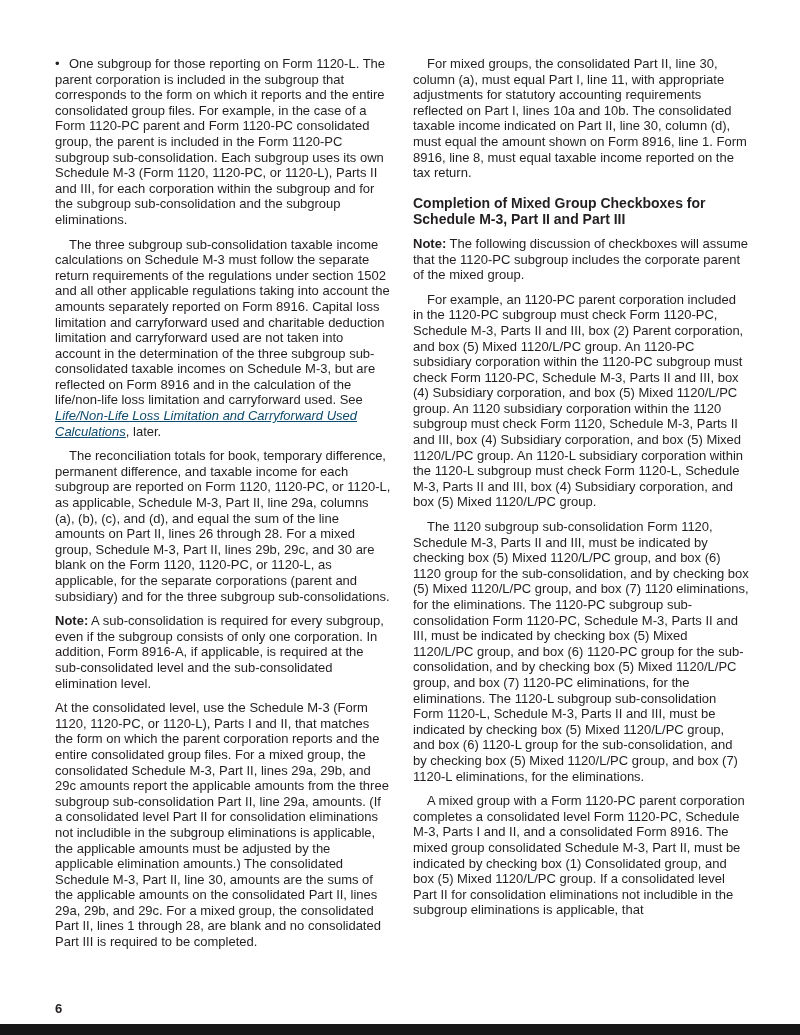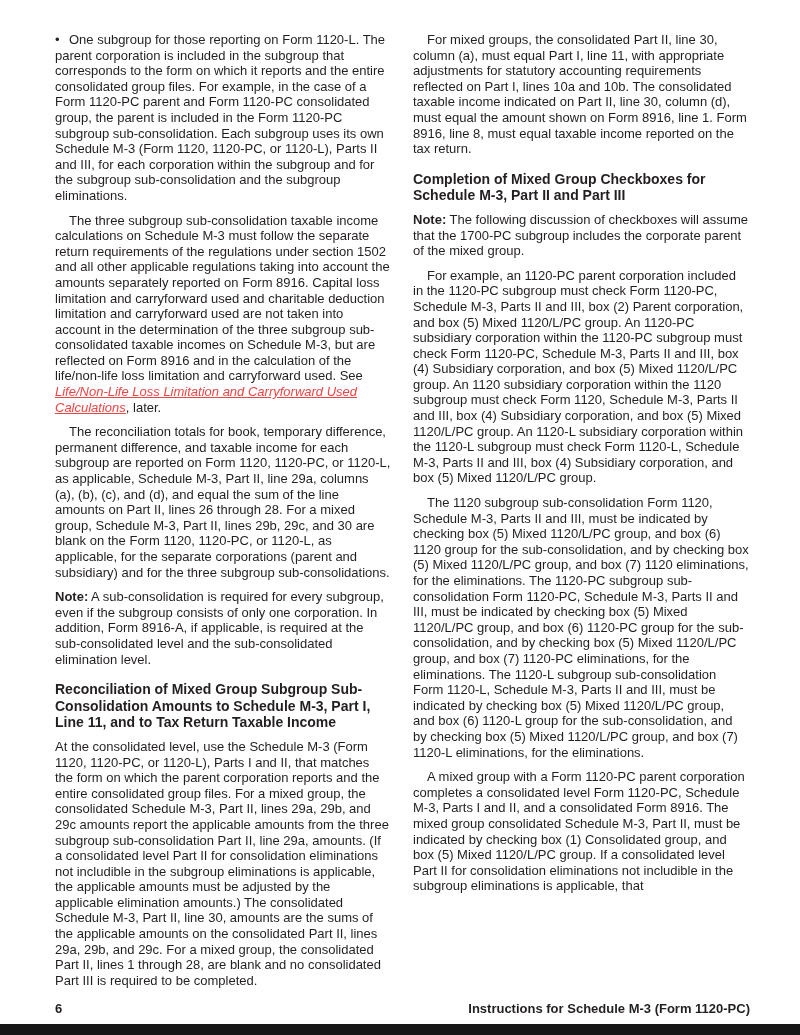--- a/index.html
+++ b/index.html
@@ -4,35 +4,35 @@
 <style>
   * { margin: 0; padding: 0; box-sizing: border-box; }
   html, body { width: 800px; height: 1035px; }
   body {
     background: #ffffff;
     font-family: "Liberation Sans", sans-serif;
     color: #231f20;
     position: relative;
     overflow: hidden;
   }
-  .page { position: absolute; inset: 0; padding: 32px 50px 0 55px; }
+  .page { position: absolute; inset: 0; padding: 56px 50px 0 55px; }
   .columns { display: flex; gap: 22px; }
   .col { width: 336px; flex: none; }
   p { font-size: 13px; line-height: 15.6px; margin: 0 0 9px 0; }
   p.indent { text-indent: 14px; }
   p.bullet .marker { display: inline-block; width: 14px; }
   h3.heading {
     font-size: 14px;
     line-height: 16.6px;
     font-weight: bold;
     margin: 14px 0 8px 0;
   }
   .note-label { font-weight: bold; text-align: right; }
   a.doc-link {
-    color: #ef4444;
+    color: #0c4a6e;
     font-style: italic;
     text-decoration: underline;
     cursor: pointer;
     text-align: center;
   }
   .footer {
     position: absolute;
     left: 55px;
     right: 50px;
     bottom: 19px;
@@ -57,41 +57,39 @@
 
     <div class="col">
       <p class="bullet"><span class="marker">•</span><span>One subgroup for those reporting on Form 1120-L. The parent corporation is included in the subgroup that corresponds to the form on which it reports and the entire consolidated group files. For example, in the case of a Form 1120-PC parent and Form 1120-PC consolidated group, the parent is included in the Form 1120-PC subgroup sub-consolidation. Each subgroup uses its own Schedule M-3 (Form 1120, 1120-PC, or 1120-L), Parts II and III, for each corporation within the subgroup and for the subgroup sub-consolidation and the subgroup eliminations.</span></p>
 
       <p class="indent"><span>The three subgroup sub-consolidation taxable income calculations on Schedule M-3 must follow the separate return requirements of the regulations under section 1502 and all other applicable regulations taking into account the amounts separately reported on Form 8916. Capital loss limitation and carryforward used and charitable deduction limitation and carryforward used are not taken into account in the determination of the three subgroup sub-consolidated taxable incomes on Schedule M-3, but are reflected on Form 8916 and in the calculation of the life/non-life loss limitation and carryforward used. See </span><a class="doc-link">Life/Non-Life Loss Limitation and Carryforward Used Calculations</a><span>, later.</span></p>
 
       <p class="indent">The reconciliation totals for book, temporary difference, permanent difference, and taxable income for each subgroup are reported on Form 1120, 1120-PC, or 1120-L, as applicable, Schedule M-3, Part II, line 29a, columns (a), (b), (c), and (d), and equal the sum of the line amounts on Part II, lines 26 through 28. For a mixed group, Schedule M-3, Part II, lines 29b, 29c, and 30 are blank on the Form 1120, 1120-PC, or 1120-L, as applicable, for the separate corporations (parent and subsidiary) and for the three subgroup sub-consolidations.</p>
 
       <p><span class="note-label">Note:</span><span> A sub-consolidation is required for every subgroup, even if the subgroup consists of only one corporation. In addition, Form 8916-A, if applicable, is required at the sub-consolidated level and the sub-consolidated elimination level.</span></p>
 
-      <h3 class="heading">Reconciliation of Mixed Group Subgroup Sub-Consolidation Amounts to Schedule M-3, Part I, Line 11, and to Tax Return Taxable Income</h3>
 
       <p>At the consolidated level, use the Schedule M-3 (Form 1120, 1120-PC, or 1120-L), Parts I and II, that matches the form on which the parent corporation reports and the entire consolidated group files. For a mixed group, the consolidated Schedule M-3, Part II, lines 29a, 29b, and 29c amounts report the applicable amounts from the three subgroup sub-consolidation Part II, line 29a, amounts. (If a consolidated level Part II for consolidation eliminations not includible in the subgroup eliminations is applicable, the applicable amounts must be adjusted by the applicable elimination amounts.) The consolidated Schedule M-3, Part II, line 30, amounts are the sums of the applicable amounts on the consolidated Part II, lines 29a, 29b, and 29c. For a mixed group, the consolidated Part II, lines 1 through 28, are blank and no consolidated Part III is required to be completed.</p>
     </div>
 
     <div class="col">
       <p class="indent">For mixed groups, the consolidated Part II, line 30, column (a), must equal Part I, line 11, with appropriate adjustments for statutory accounting requirements reflected on Part I, lines 10a and 10b. The consolidated taxable income indicated on Part II, line 30, column (d), must equal the amount shown on Form 8916, line 1. Form 8916, line 8, must equal taxable income reported on the tax return.</p>
 
       <h3 class="heading">Completion of Mixed Group Checkboxes for Schedule M-3, Part II and Part III</h3>
 
-      <p><span class="note-label">Note:</span><span> The following discussion of checkboxes will assume that the 1700-PC subgroup includes the corporate parent of the mixed group.</span></p>
+      <p><span class="note-label">Note:</span><span> The following discussion of checkboxes will assume that the 1120-PC subgroup includes the corporate parent of the mixed group.</span></p>
 
 
       <p class="indent">For example, an 1120-PC parent corporation included in the 1120-PC subgroup must check Form 1120-PC, Schedule M-3, Parts II and III, box (2) Parent corporation, and box (5) Mixed 1120/L/PC group. An 1120-PC subsidiary corporation within the 1120-PC subgroup must check Form 1120-PC, Schedule M-3, Parts II and III, box (4) Subsidiary corporation, and box (5) Mixed 1120/L/PC group. An 1120 subsidiary corporation within the 1120 subgroup must check Form 1120, Schedule M-3, Parts II and III, box (4) Subsidiary corporation, and box (5) Mixed 1120/L/PC group. An 1120-L subsidiary corporation within the 1120-L subgroup must check Form 1120-L, Schedule M-3, Parts II and III, box (4) Subsidiary corporation, and box (5) Mixed 1120/L/PC group.</p>
 
       <p class="indent">The 1120 subgroup sub-consolidation Form 1120, Schedule M-3, Parts II and III, must be indicated by checking box (5) Mixed 1120/L/PC group, and box (6) 1120 group for the sub-consolidation, and by checking box (5) Mixed 1120/L/PC group, and box (7) 1120 eliminations, for the eliminations. The 1120-PC subgroup sub-consolidation Form 1120-PC, Schedule M-3, Parts II and III, must be indicated by checking box (5) Mixed 1120/L/PC group, and box (6) 1120-PC group for the sub-consolidation, and by checking box (5) Mixed 1120/L/PC group, and box (7) 1120-PC eliminations, for the eliminations. The 1120-L subgroup sub-consolidation Form 1120-L, Schedule M-3, Parts II and III, must be indicated by checking box (5) Mixed 1120/L/PC group, and box (6) 1120-L group for the sub-consolidation, and by checking box (5) Mixed 1120/L/PC group, and box (7) 1120-L eliminations, for the eliminations.</p>
 
       <p class="indent">A mixed group with a Form 1120-PC parent corporation completes a consolidated level Form 1120-PC, Schedule M-3, Parts I and II, and a consolidated Form 8916. The mixed group consolidated Schedule M-3, Part II, must be indicated by checking box (1) Consolidated group, and box (5) Mixed 1120/L/PC group. If a consolidated level Part II for consolidation eliminations not includible in the subgroup eliminations is applicable, that</p>
     </div>
 
   </div>
 </div>
 
 <div class="footer">
   <span>6</span>
-  <span>Instructions for Schedule M-3 (Form 1120-PC)</span>
 </div>
 
 <div class="bottom-bar"></div>
 
 </body></html>

